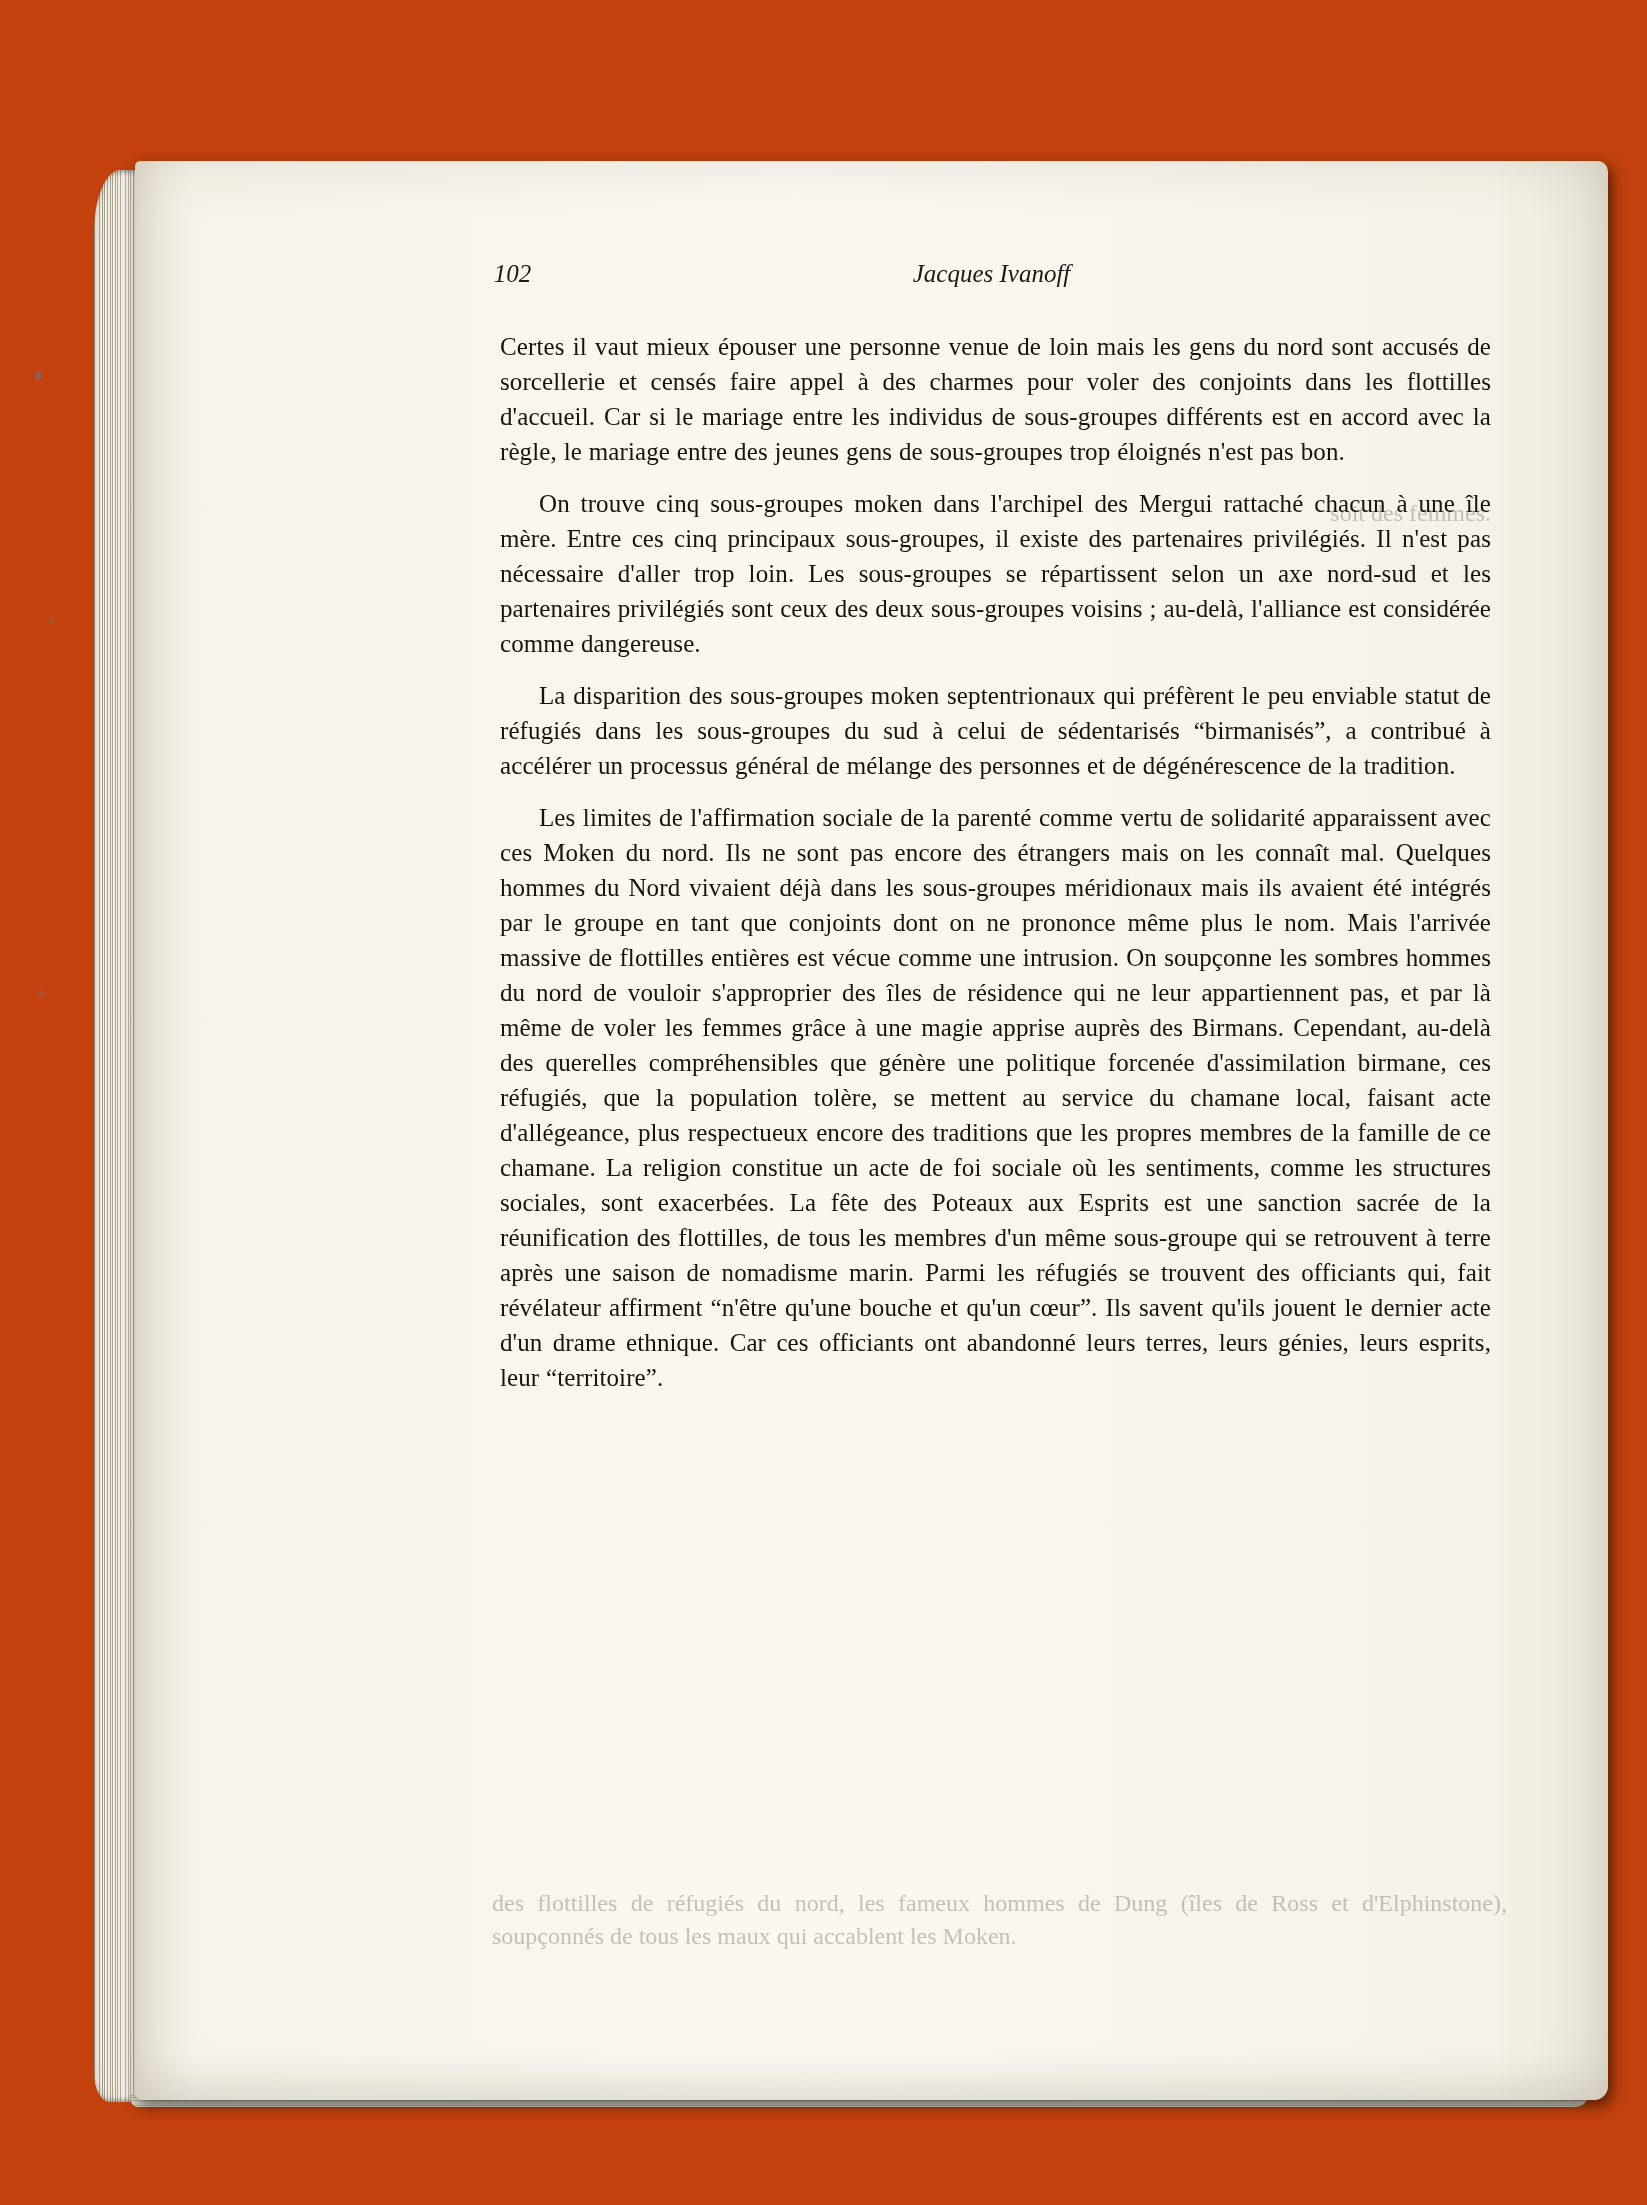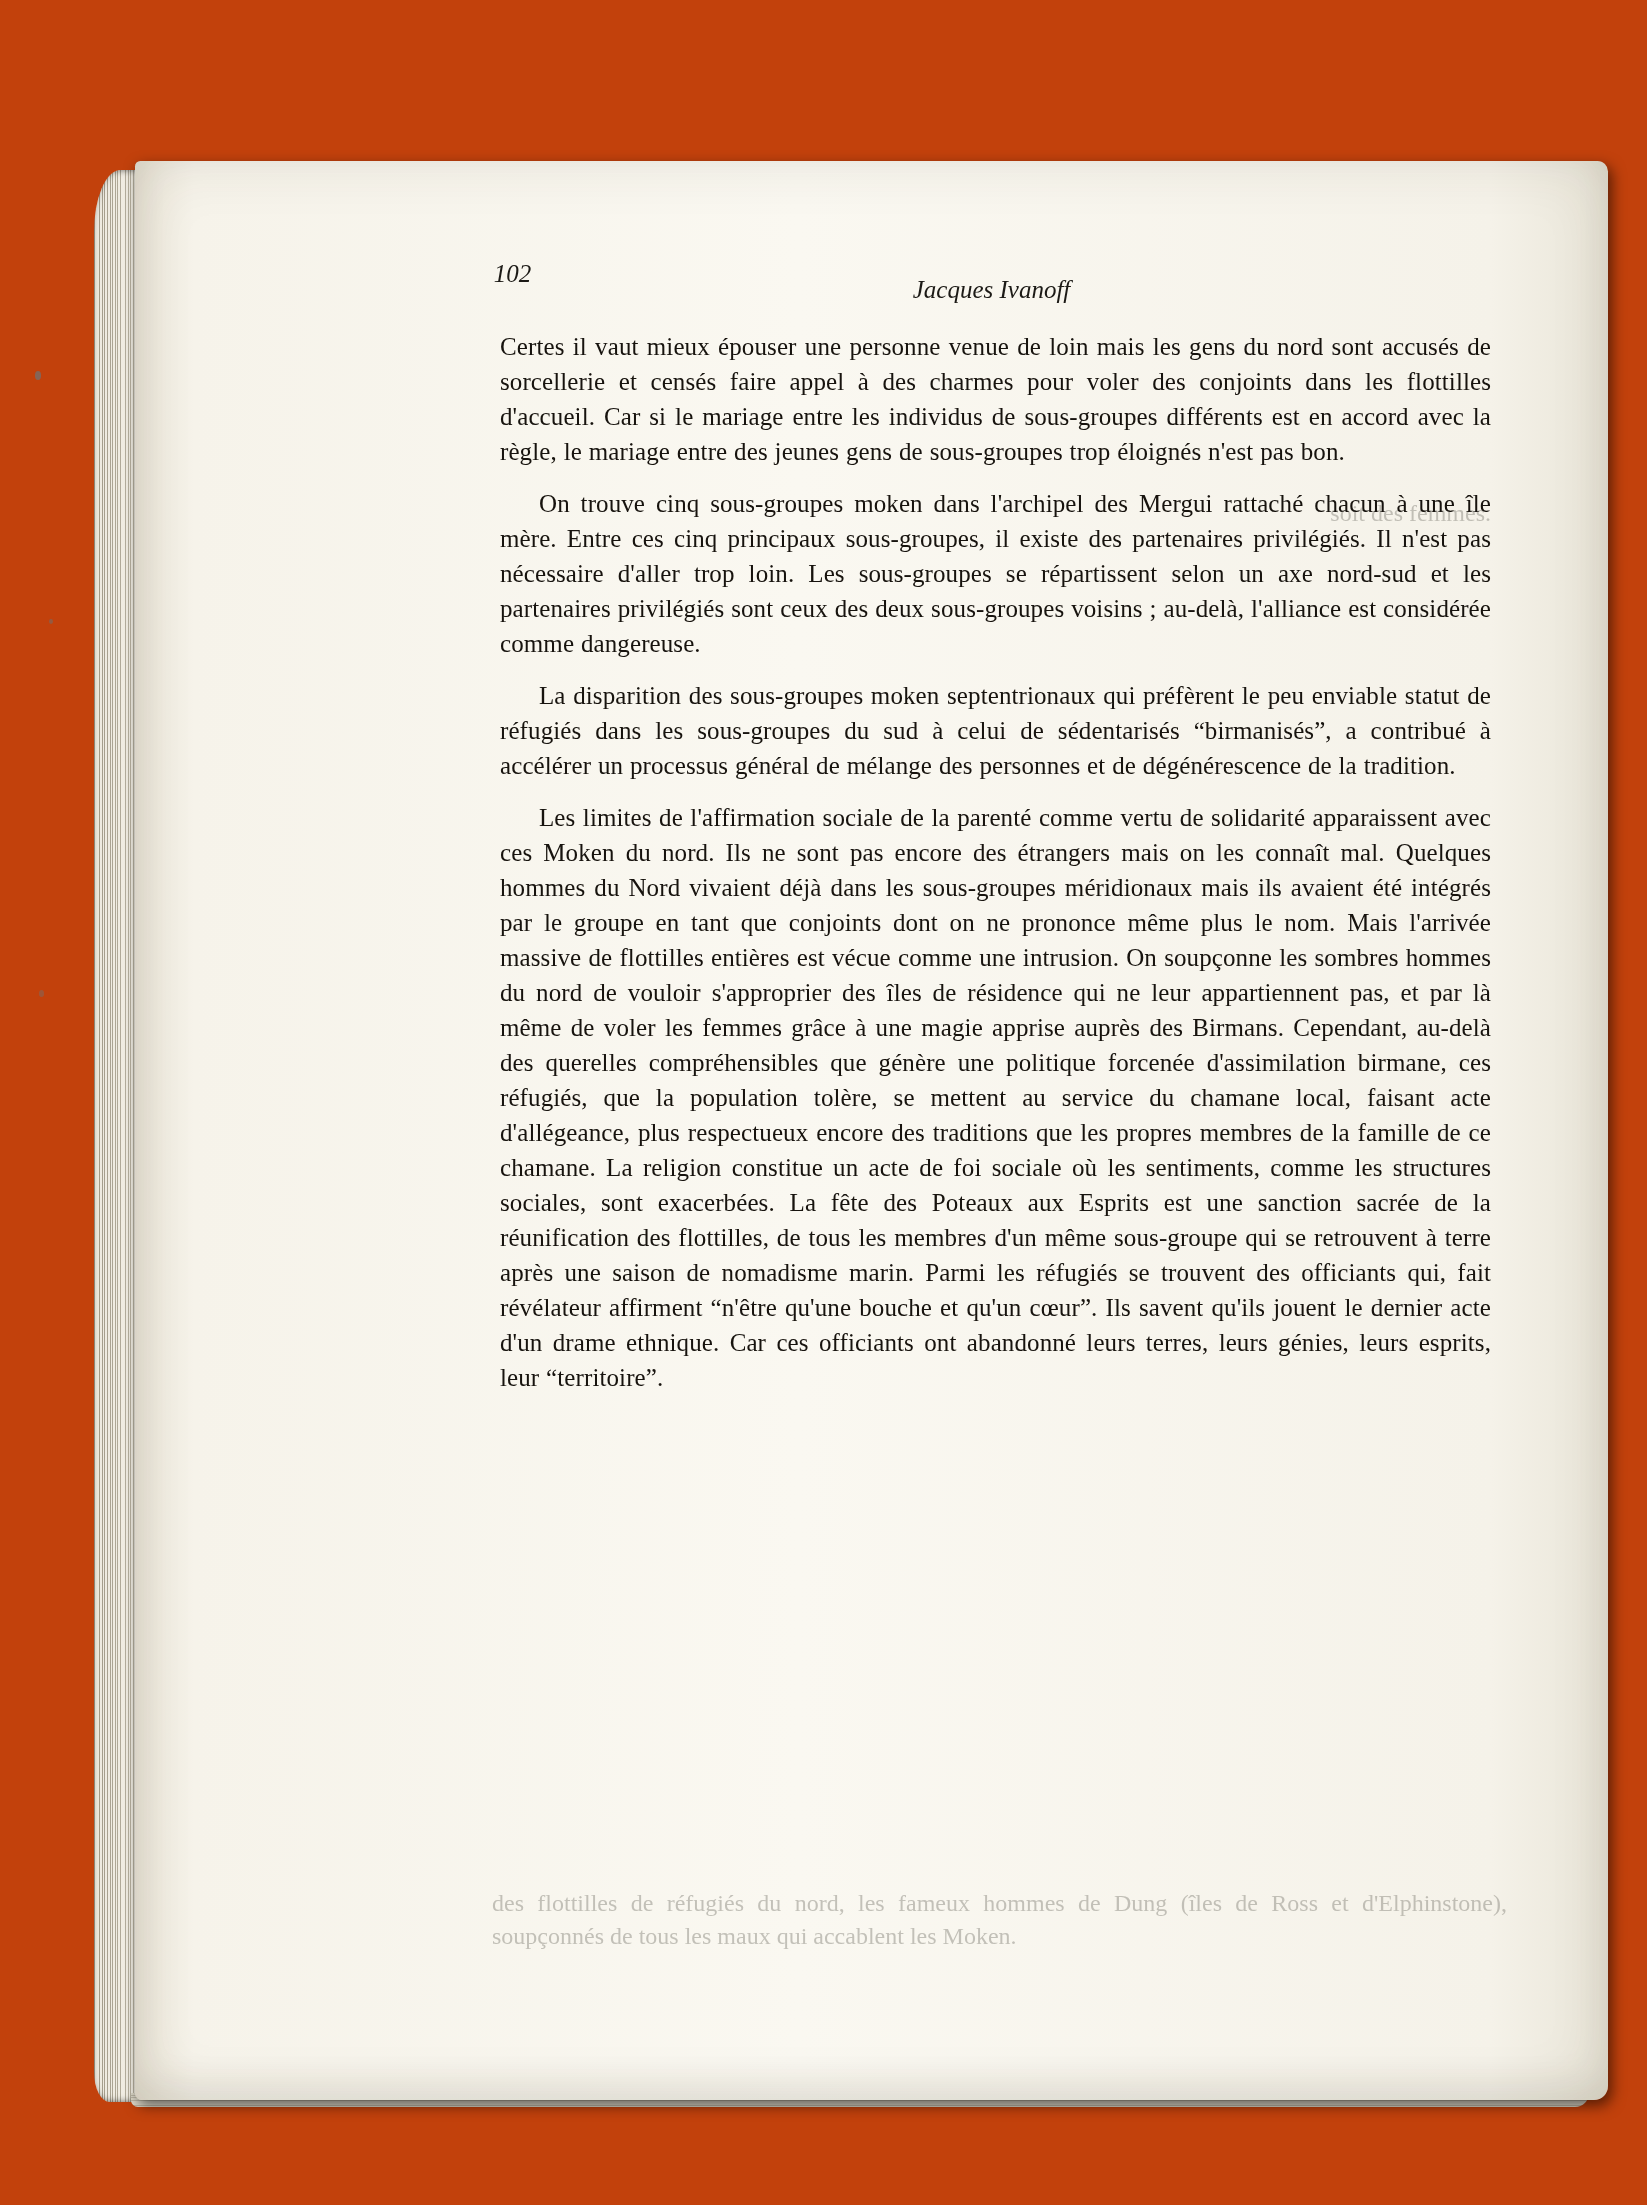--- a/index.html
+++ b/index.html
@@ -98,21 +98,20 @@
   .pagenum {
     position: absolute;
     left: 1.8px;
     top: 0;
   }
   .running {
     position: absolute;
     left: 0;
     right: 0;
     text-align: center;
-    margin-top: 16px;
   }
 
   .body {
     position: absolute;
     top: 168px;
     left: 357px;
     width: 999px;
     color: #17130e;
     font-size: 25px;
     line-height: 35px;

